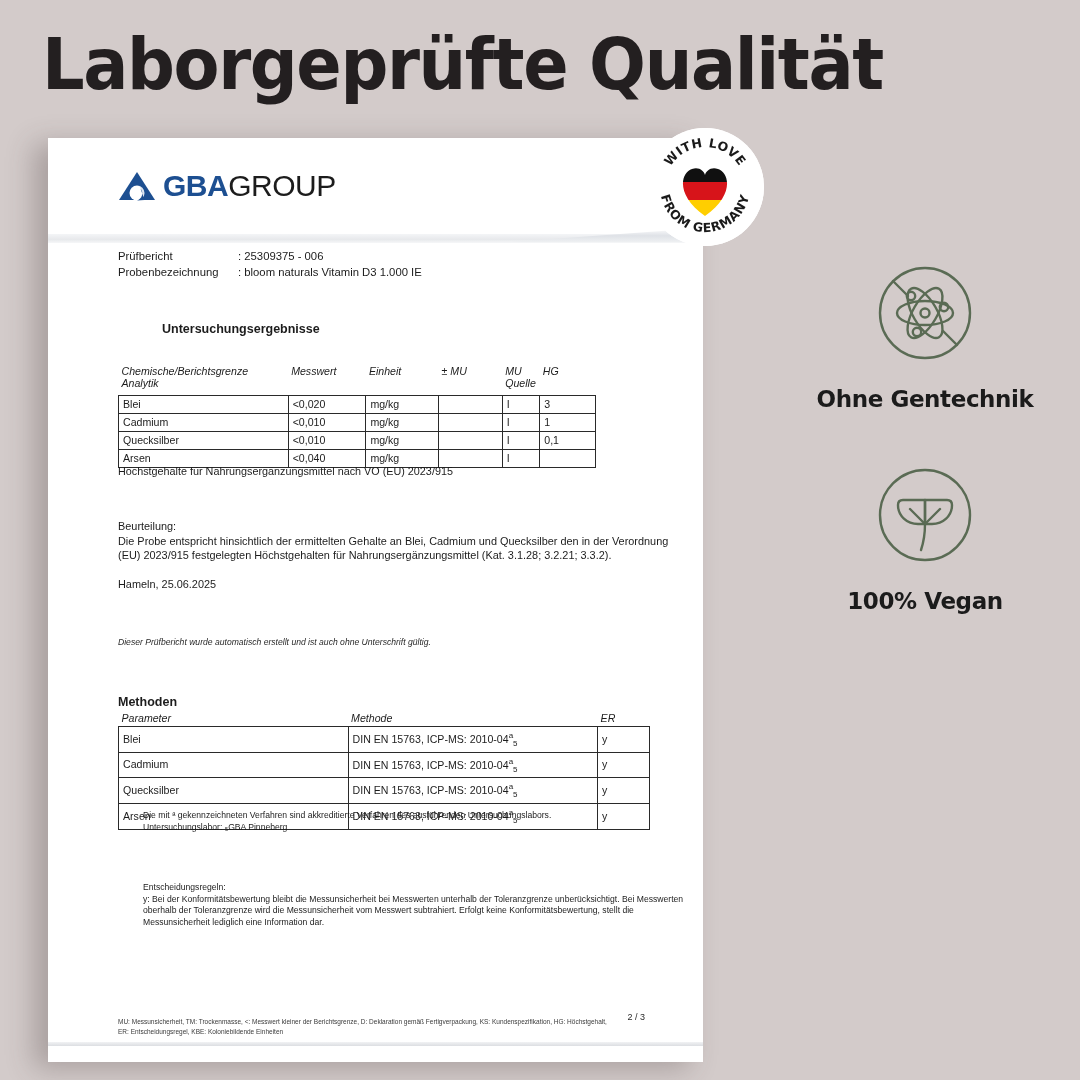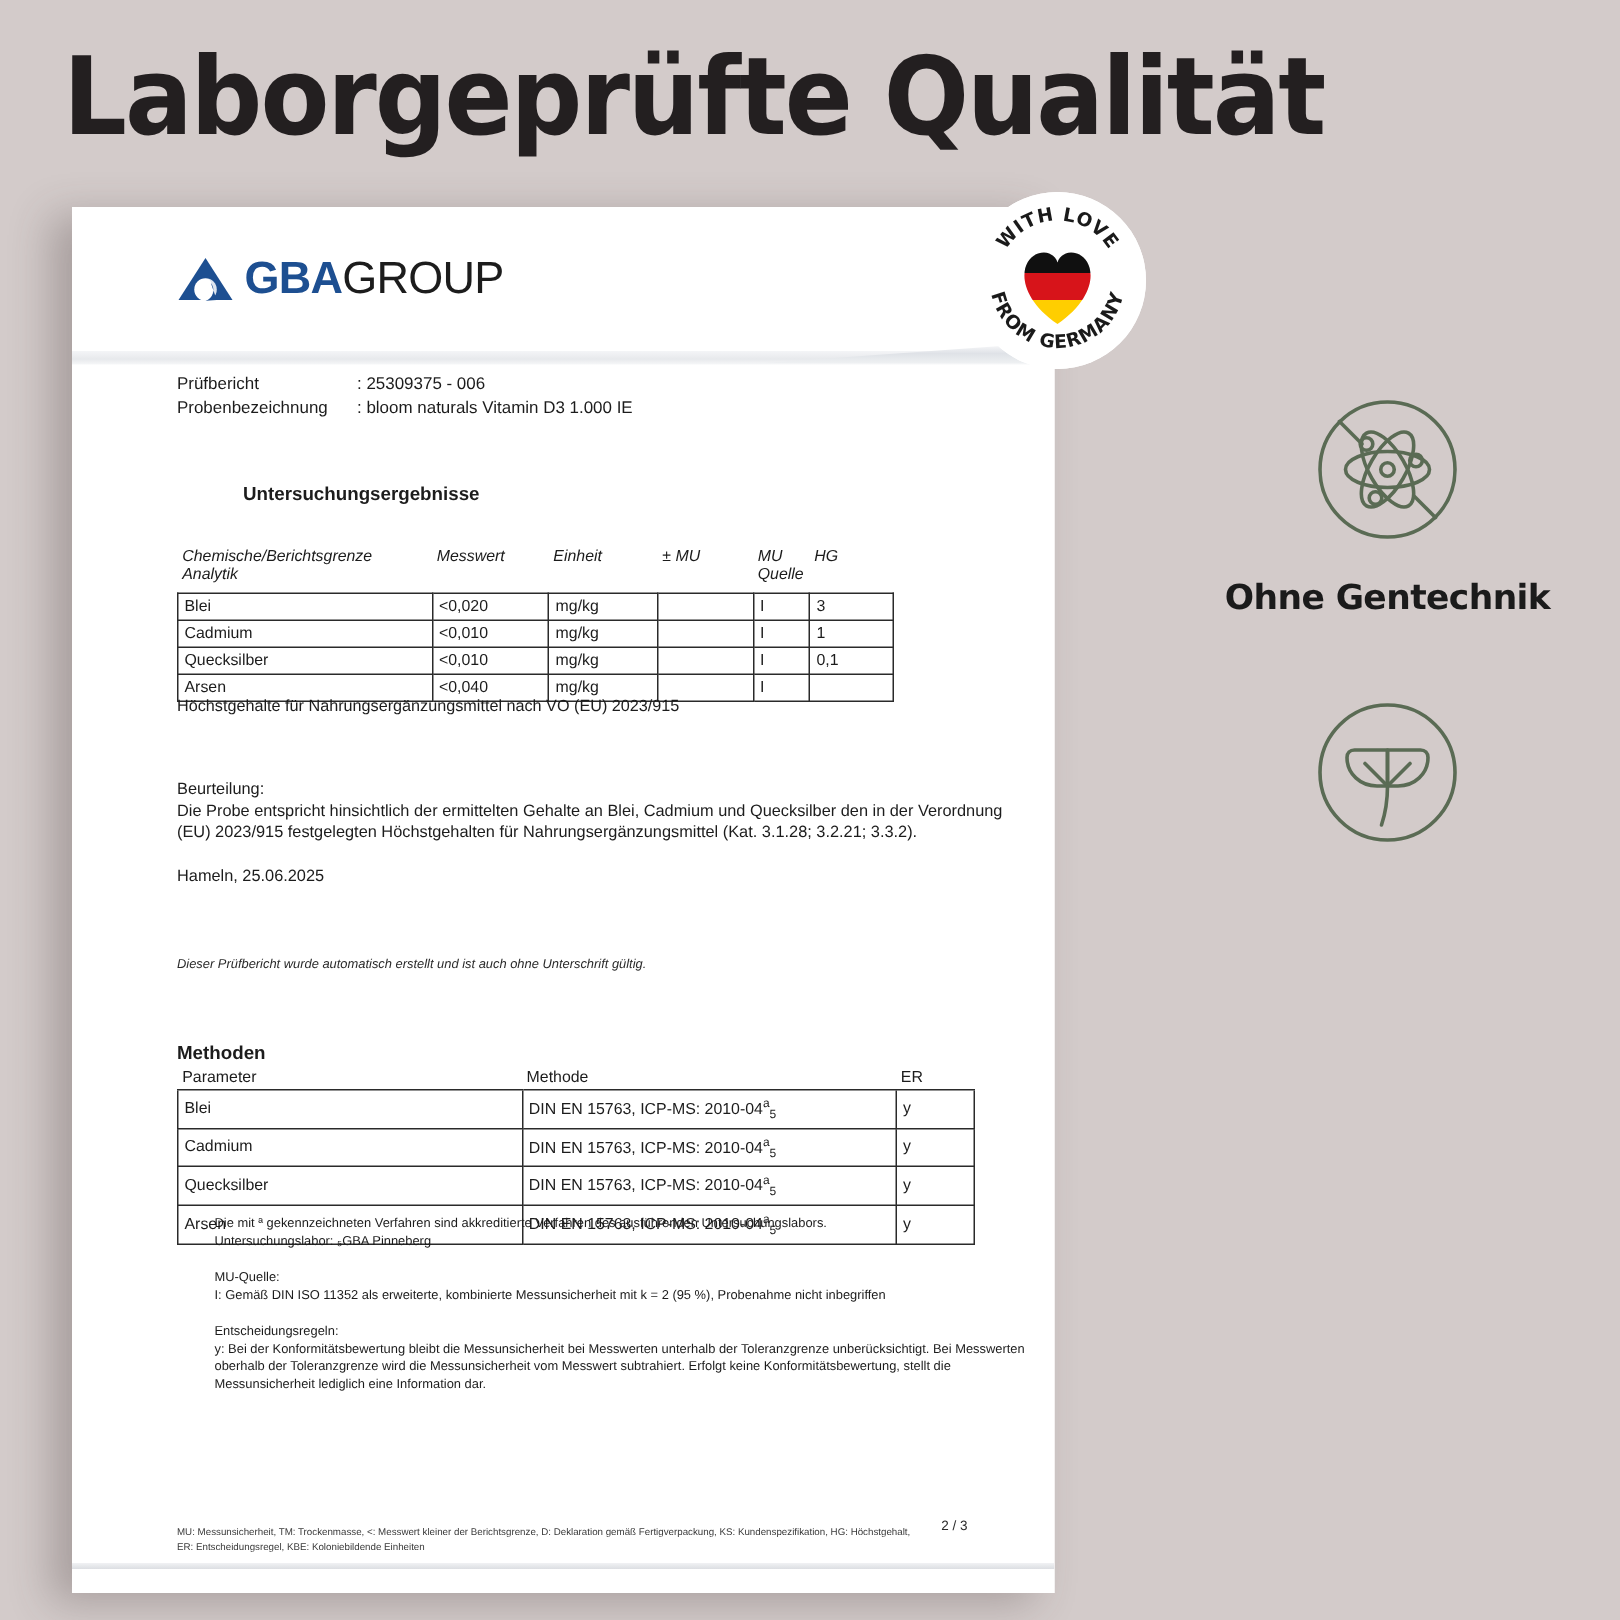--- a/index.html
+++ b/index.html
@@ -157,21 +157,21 @@
   
   #h-methoden { top: 557px; }
   .methods {
     position: absolute;
     left: 70px; top: 573px;
     width: 532px;
     border-collapse: collapse;
     font-size: 10.6px;
   }
   .methods th {
-    font-weight: 400;
+    font-style: italic; font-weight: 400;
     text-align: left;
     padding: 1px 4px 2px 3px;
     border: 0;
     border-bottom: 1.6px solid #2a2a2a;
   }
   .methods td {
     border: 1px solid #2a2a2a;
     padding: 2px 4px;
     height: 16px;
     line-height: 13px;
@@ -365,24 +365,20 @@
           <td>Arsen</td>
           <td><span>DIN EN 15763, ICP-MS: 2010-04</span><sup>a</sup><sub>5</sub></td>
           <td>y</td>
         </tr>
       </tbody>
     </table>
 
     <div class="fn" id="fn-accred">
       <div>Die mit ª gekennzeichneten Verfahren sind akkreditierte Verfahren des ausführenden Untersuchungslabors.</div>
       <div>Untersuchungslabor:  ₅GBA Pinneberg</div>
-    </div>
-    <div class="fn" id="fn-mu">
-      <div>MU-Quelle:</div>
-      <div>I: Gemäß DIN ISO 11352 als erweiterte, kombinierte Messunsicherheit mit k = 2 (95 %), Probenahme nicht inbegriffen</div>
     </div>
     <div class="fn" id="fn-rules">
       <div>Entscheidungsregeln:</div>
       <div>y: Bei der Konformitätsbewertung bleibt die Messunsicherheit bei Messwerten unterhalb der Toleranzgrenze unberücksichtigt. Bei Messwerten oberhalb der Toleranzgrenze wird die Messunsicherheit vom Messwert subtrahiert. Erfolgt keine Konformitätsbewertung, stellt die Messunsicherheit lediglich eine Information dar.</div>
     </div>
 
     <div class="doc-footer">
       <div>MU: Messunsicherheit, TM: Trockenmasse, &lt;: Messwert kleiner der Berichtsgrenze, D: Deklaration gemäß Fertigverpackung, KS: Kundenspezifikation, HG: Höchstgehalt,</div>
       <div>ER: Entscheidungsregel, KBE: Koloniebildende Einheiten</div>
     </div>
@@ -440,15 +436,16 @@
     <svg class="ic" width="110" height="110" viewBox="0 0 110 110">
       <g fill="none" stroke="#5a6b54" stroke-width="2.4" stroke-linecap="round" stroke-linejoin="round">
         <circle cx="55" cy="55" r="45"></circle>
         <path d="M55,64 C55,76 53,84 51,90"></path>
         <path d="M55,64 L55,40 L33,40 C30,40 28,42 28,45 C28,56 37,64 48,64 Z"></path>
         <path d="M55,64 L55,40 L77,40 C80,40 82,42 82,45 C82,56 73,64 62,64 Z"></path>
         <line x1="55" y1="64" x2="40" y2="49"></line>
         <line x1="55" y1="64" x2="70" y2="49"></line>
       </g>
     </svg>
+    <div class="lbl">100% Vegan</div>
   </div>
 
 </div>
 
 </body></html>

